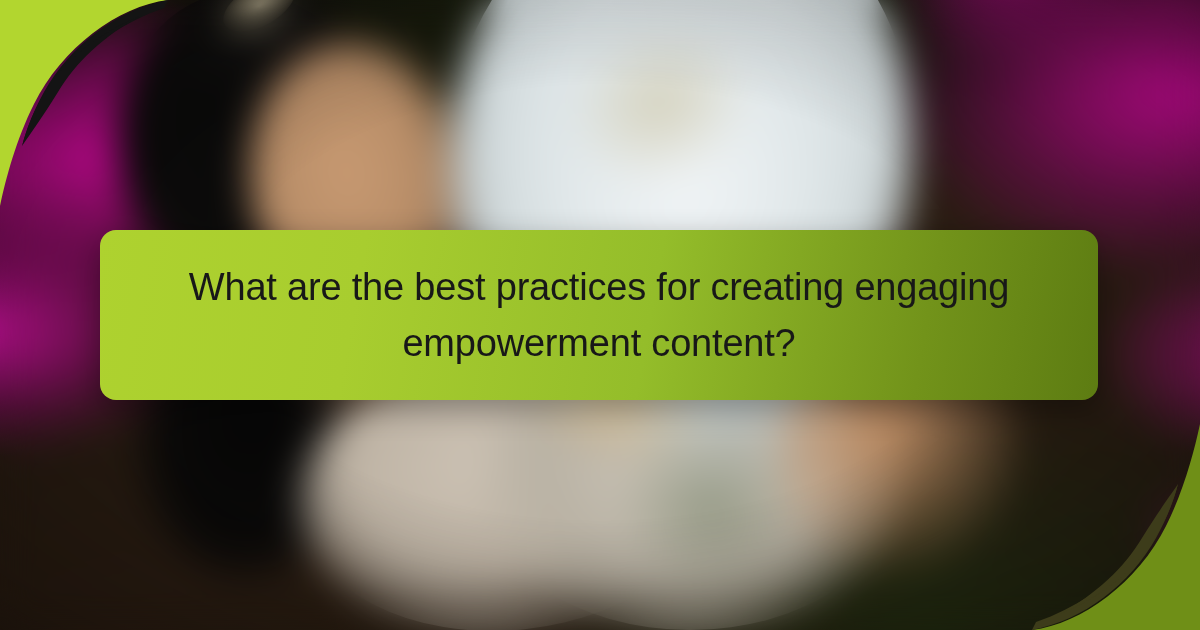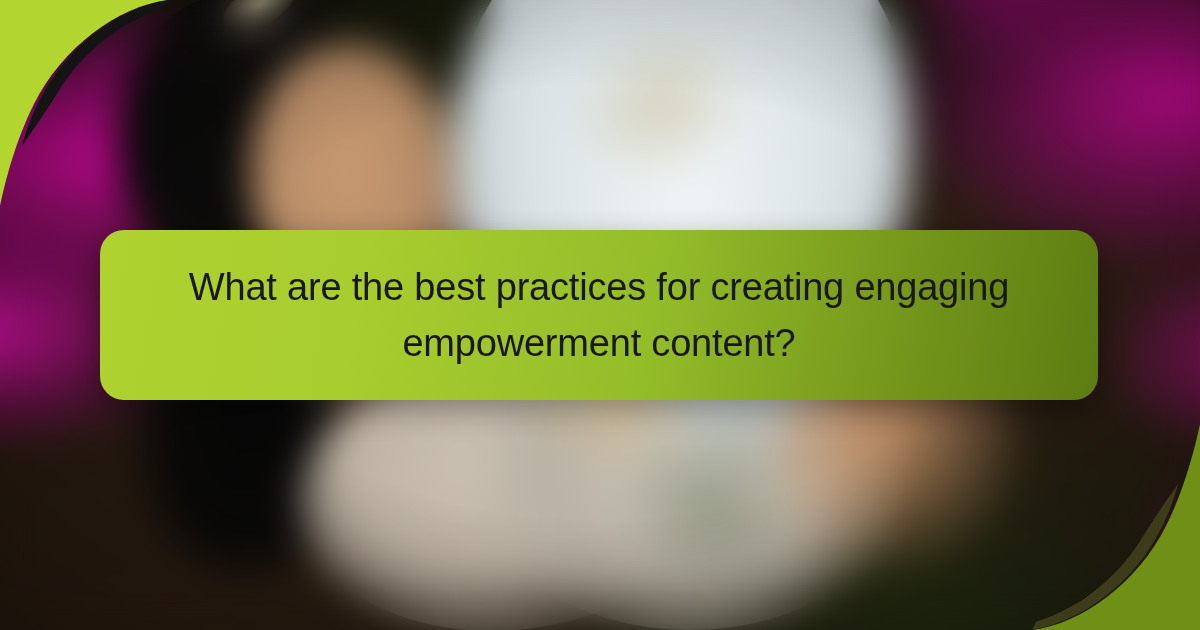--- a/index.html
+++ b/index.html
@@ -139,21 +139,21 @@
   .corner-leaf.tl { left: 0; top: 0; }
   .corner-leaf.br { right: 0; bottom: 0; }
 
   
   .question-card {
     position: absolute;
     left: 100px;
     top: 230px;
     width: 998px;
     height: 170px;
-    border-radius: 24px;
+    border-radius: 16px;
     background: linear-gradient(100deg, #aed22f 0%, #a8cd2f 26%, #94bd2a 55%, #72931a 82%, #5d7c12 100%);
     box-shadow: 0 10px 30px rgba(0,0,0,0.32);
     display: flex;
     align-items: center;
     justify-content: flex-end;
     box-sizing: border-box;
     padding: 0 56px;
   }
   .question-text {
     margin: 0;

